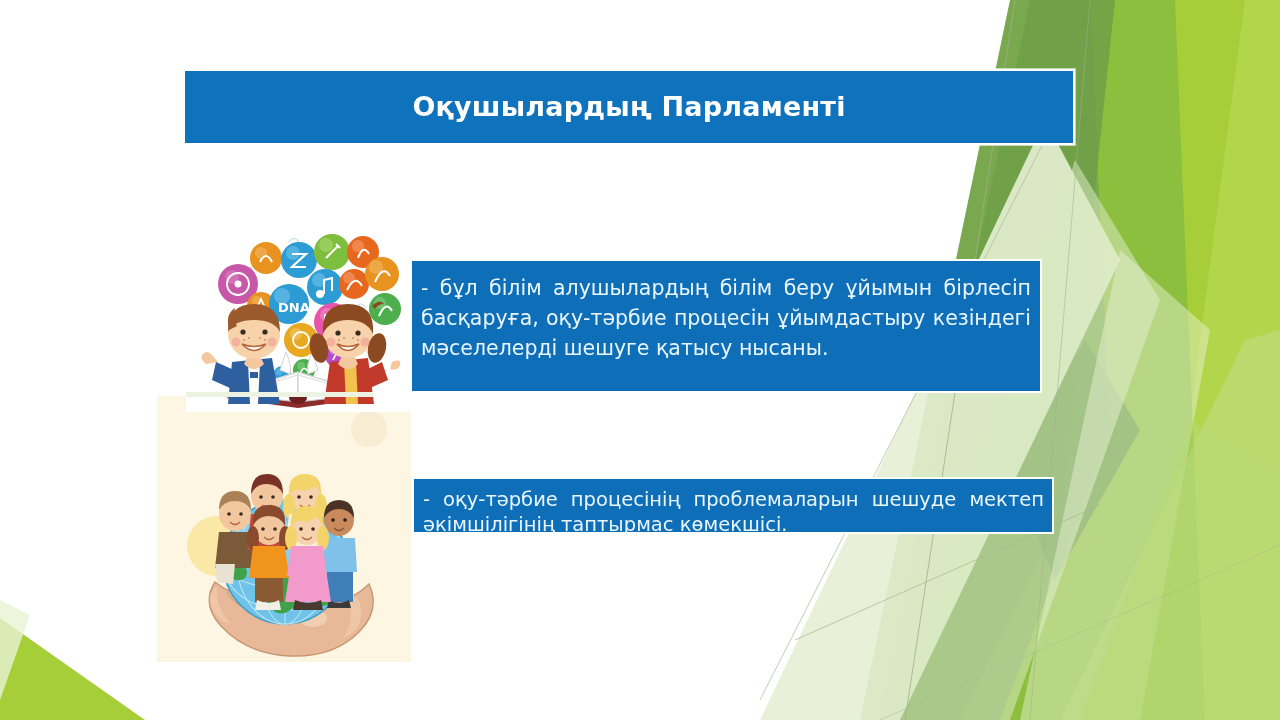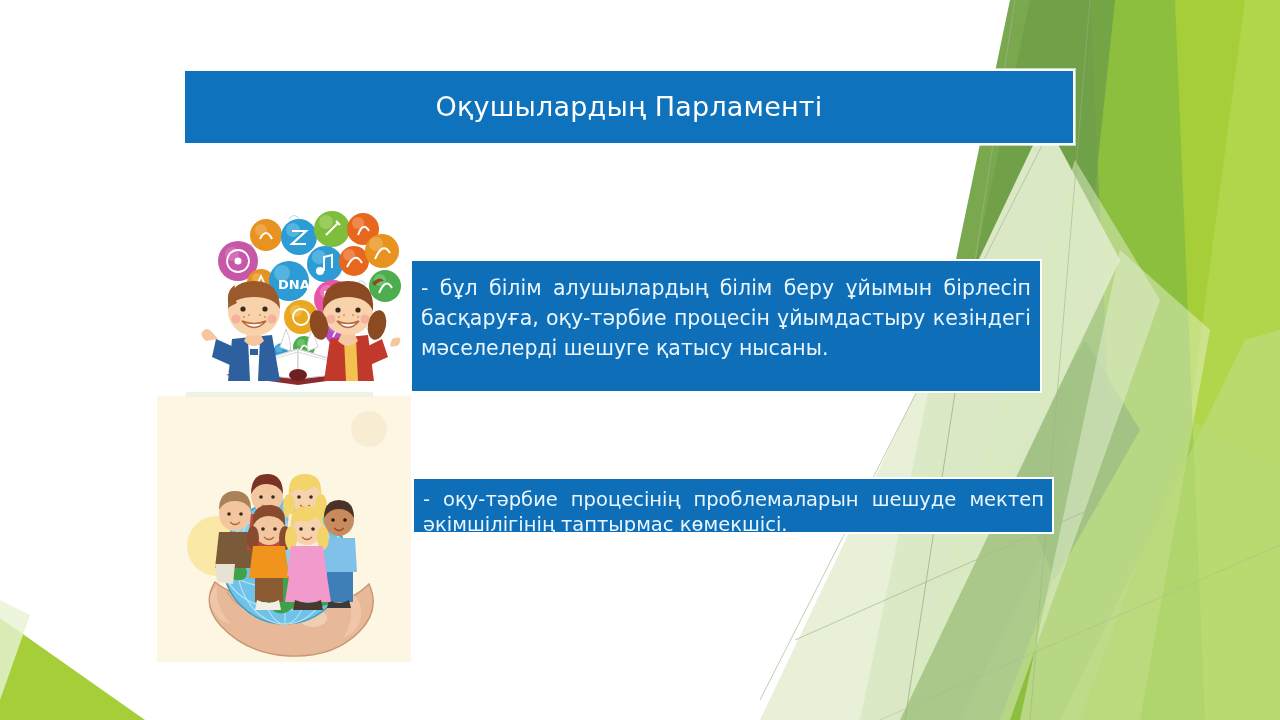--- a/index.html
+++ b/index.html
@@ -43,21 +43,21 @@
     display: flex;
     flex-direction: column;
     align-items: center;
     justify-content: center;
     box-shadow: 0 0 0 1px rgba(255,255,255,0.6);
   }
   .title-line {
     color: #ffffff;
     font-family: "DejaVu Sans", sans-serif;
     font-size: 27px;
-    font-weight: normal;
+    font-weight: bold;
     line-height: 34px;
     letter-spacing: 0.2px;
     text-align: center;
     white-space: nowrap;
   }
 
   
   .textbox {
     position: absolute;
     background: #0E6FB8;
@@ -88,21 +88,21 @@
     height: 57px;
     padding: 8px 8px 6px 9px;
     font-size: 19.5px;
     line-height: 25px;
   }
 
   
   .pic-book {
     position: absolute;
     left: 186px;
-    top: 189px;
+    top: 212px;
     width: 228px;
     height: 200px;
     z-index: 4;
     background: #a21caf;
   }
   
   .pic-globe {
     position: absolute;
     left: 157px;
     top: 396px;

